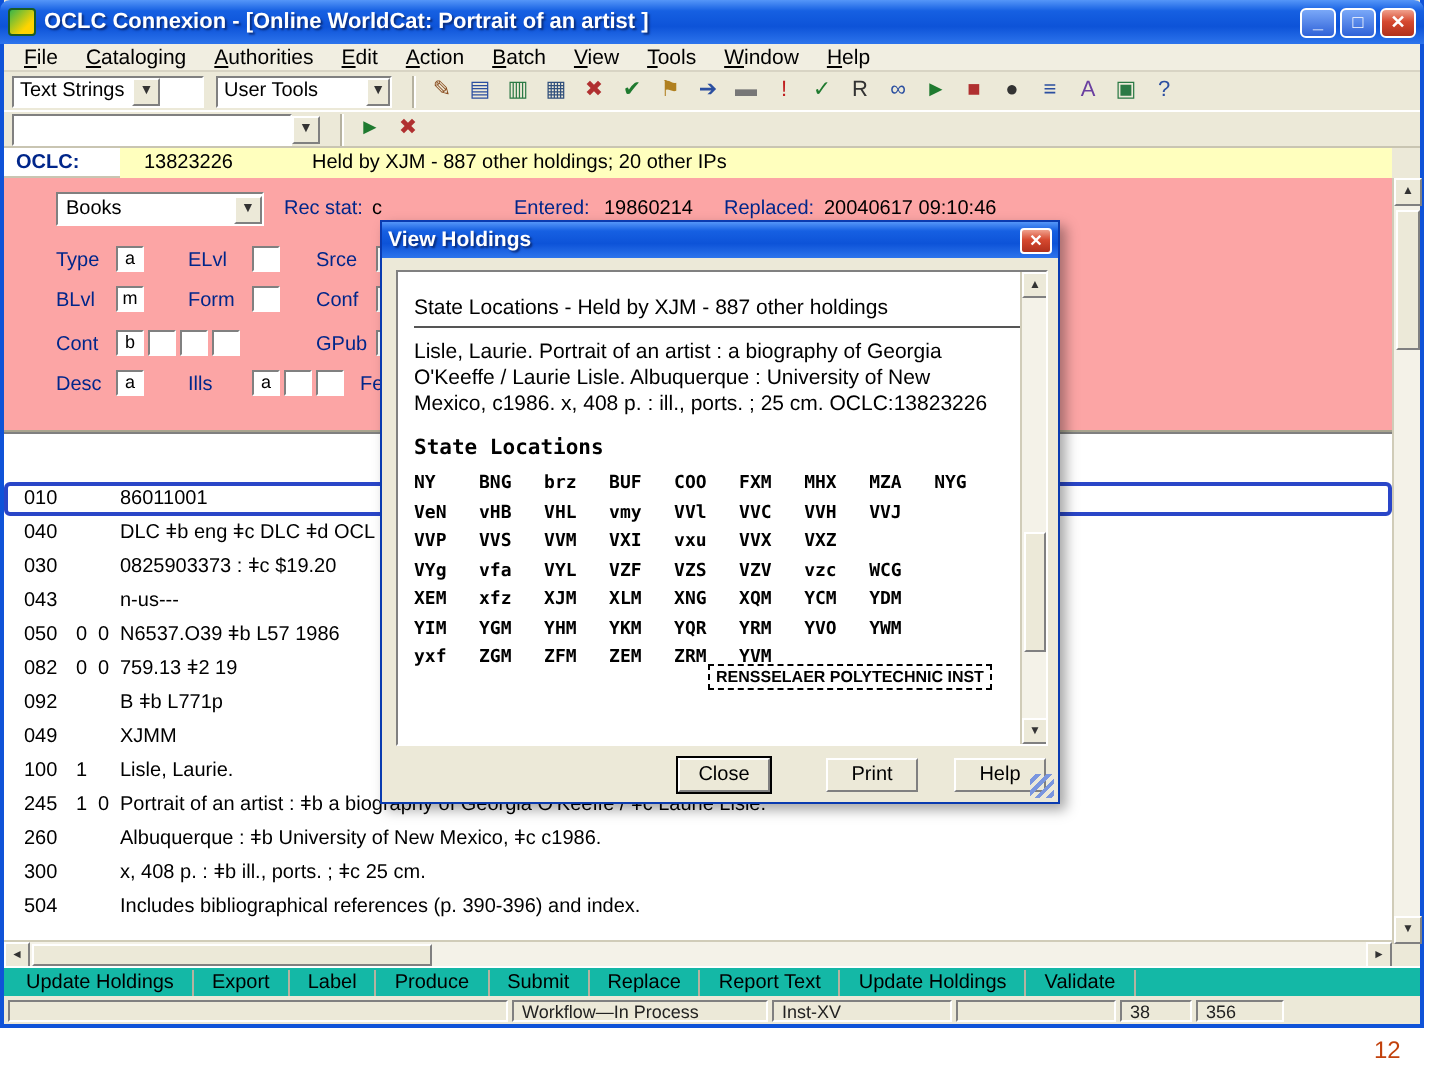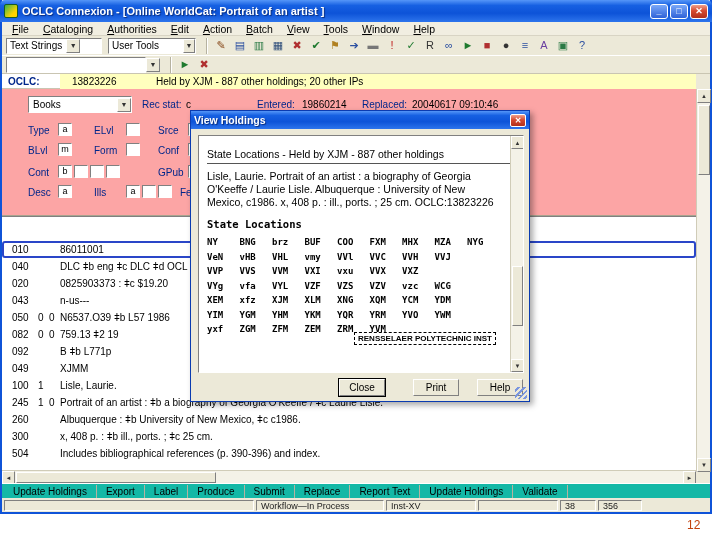--- a/index.html
+++ b/index.html
@@ -392,21 +392,21 @@
       <span class="mind"></span>
       <span class="mcontent">86011001</span>
     </div>
         <div class="marc-row">
       <span class="mtag">040</span>
       <span class="mind"></span>
       <span class="mind"></span>
       <span class="mcontent">DLC ǂb eng ǂc DLC ǂd OCL ǂd BTCTA</span>
     </div>
         <div class="marc-row">
-      <span class="mtag">020</span>
+      <span class="mtag">030</span>
       <span class="mind"></span>
       <span class="mind"></span>
       <span class="mcontent">0825903373 : ǂc $19.20</span>
     </div>
         <div class="marc-row">
       <span class="mtag">043</span>
       <span class="mind"></span>
       <span class="mind"></span>
       <span class="mcontent">n-us---</span>
     </div>

